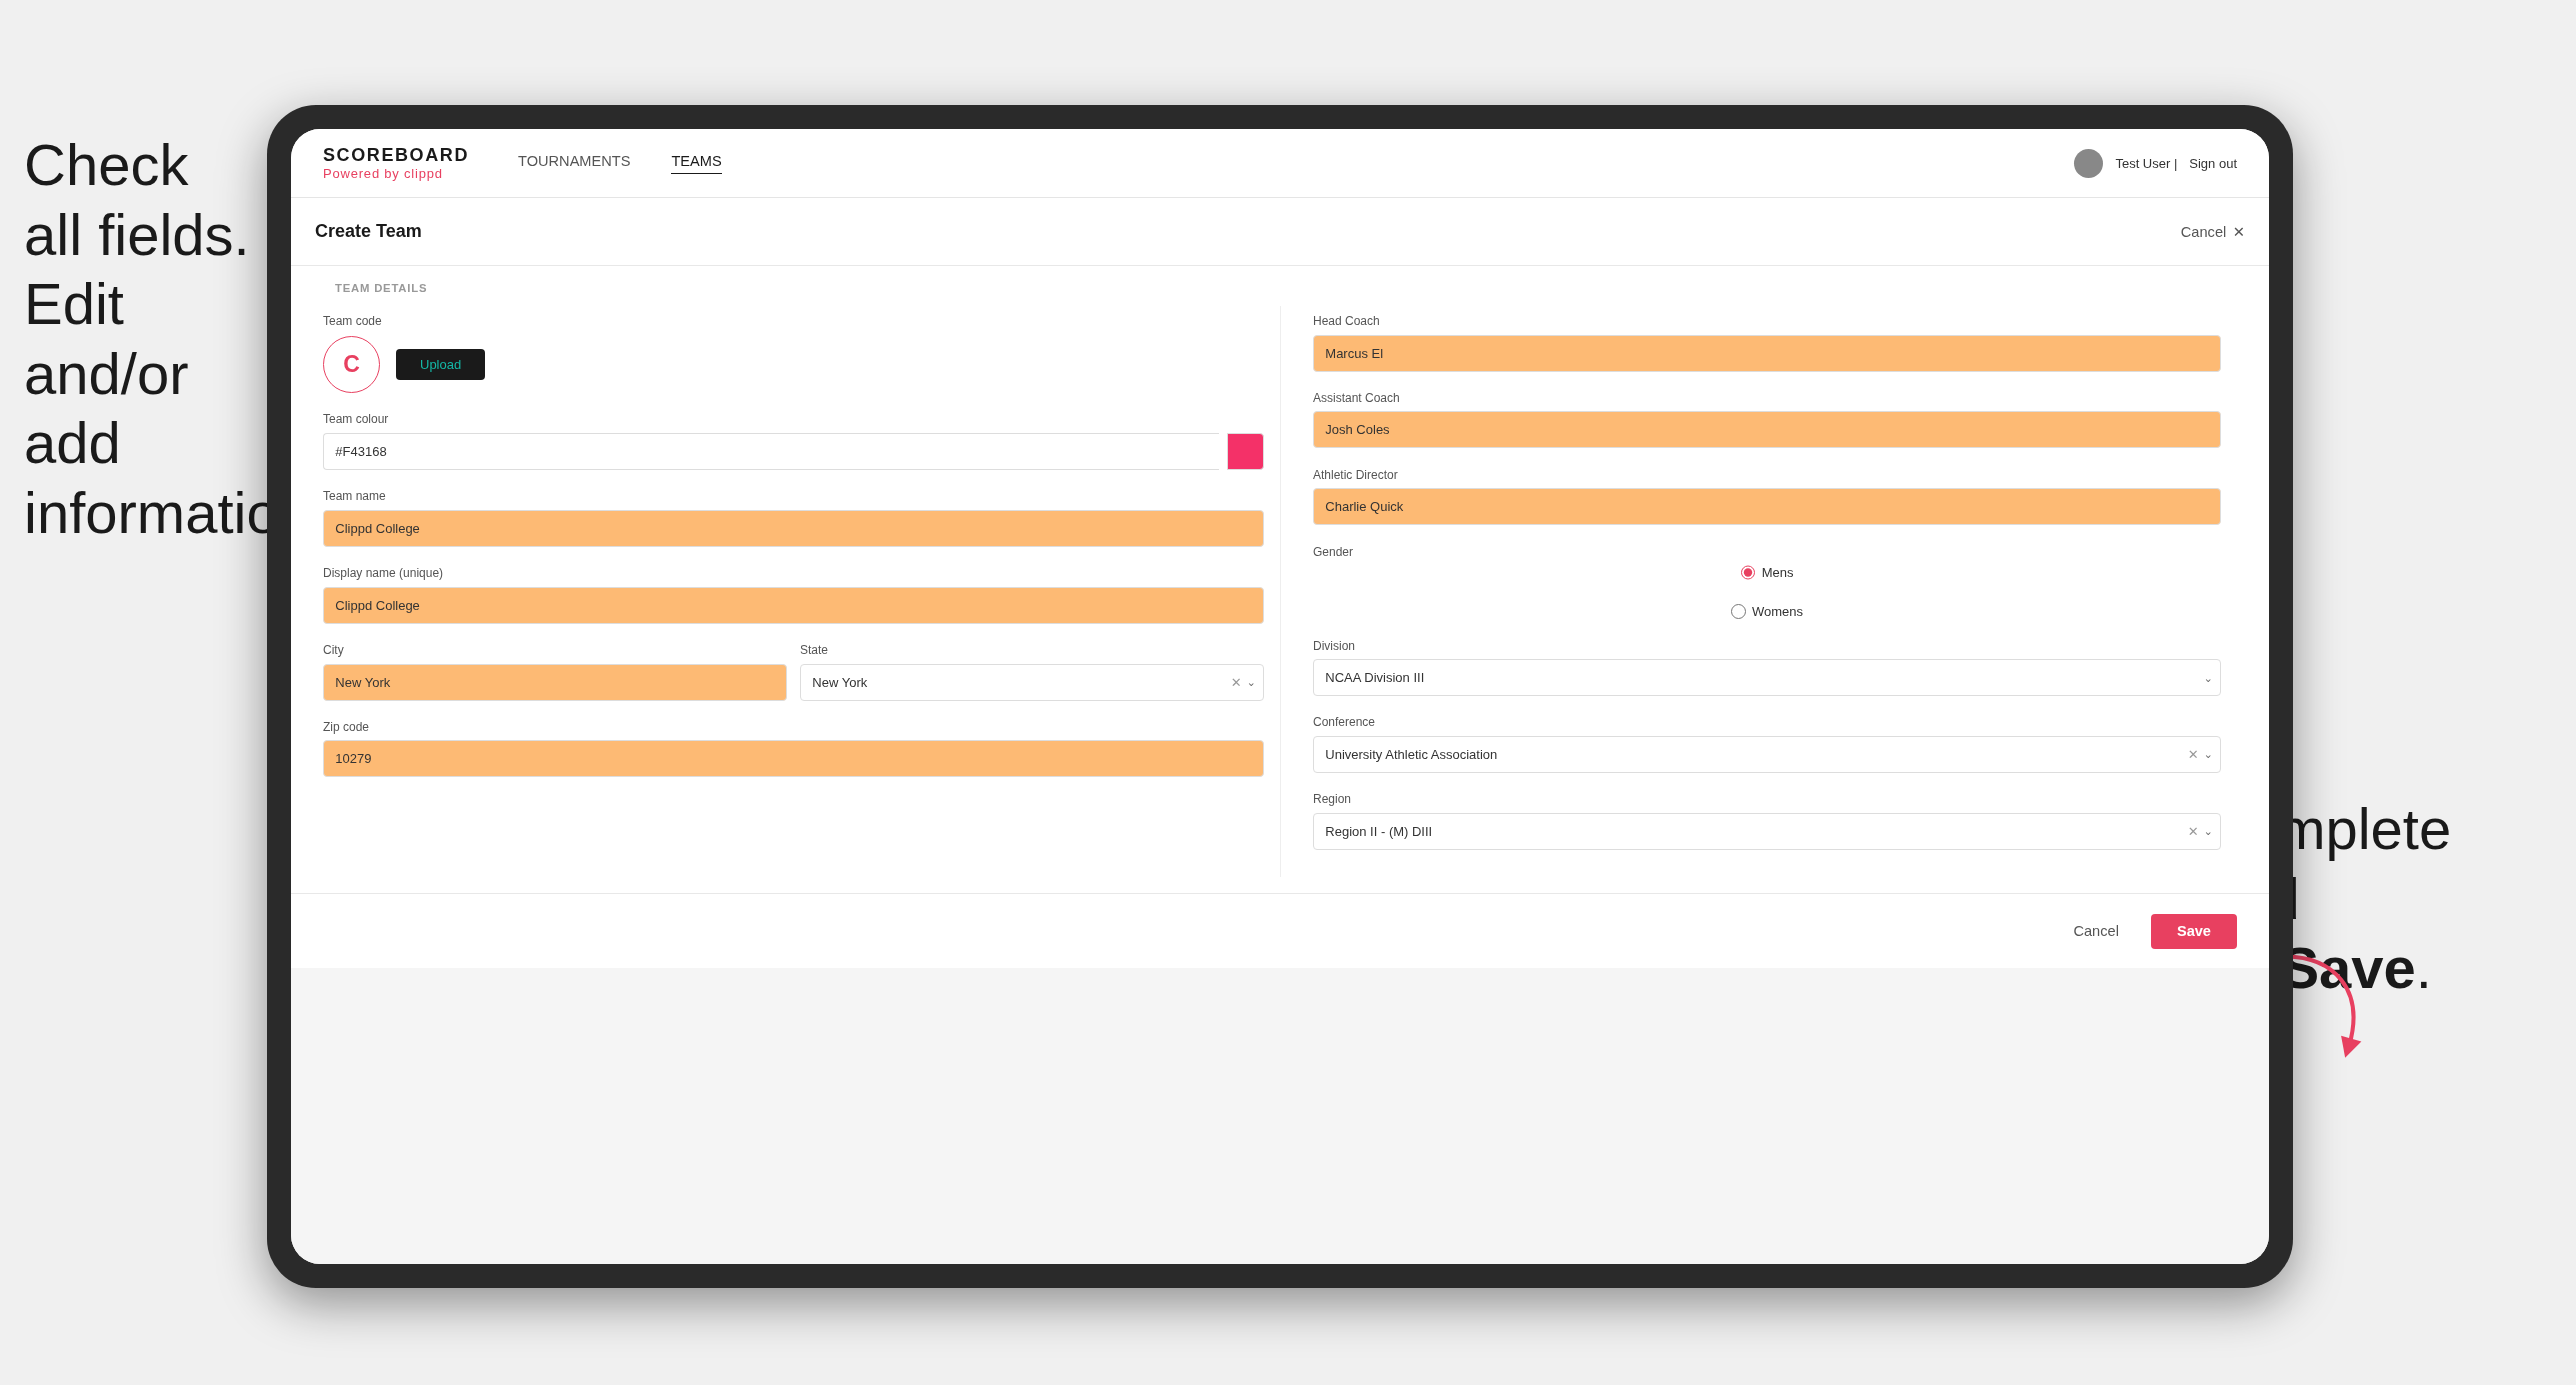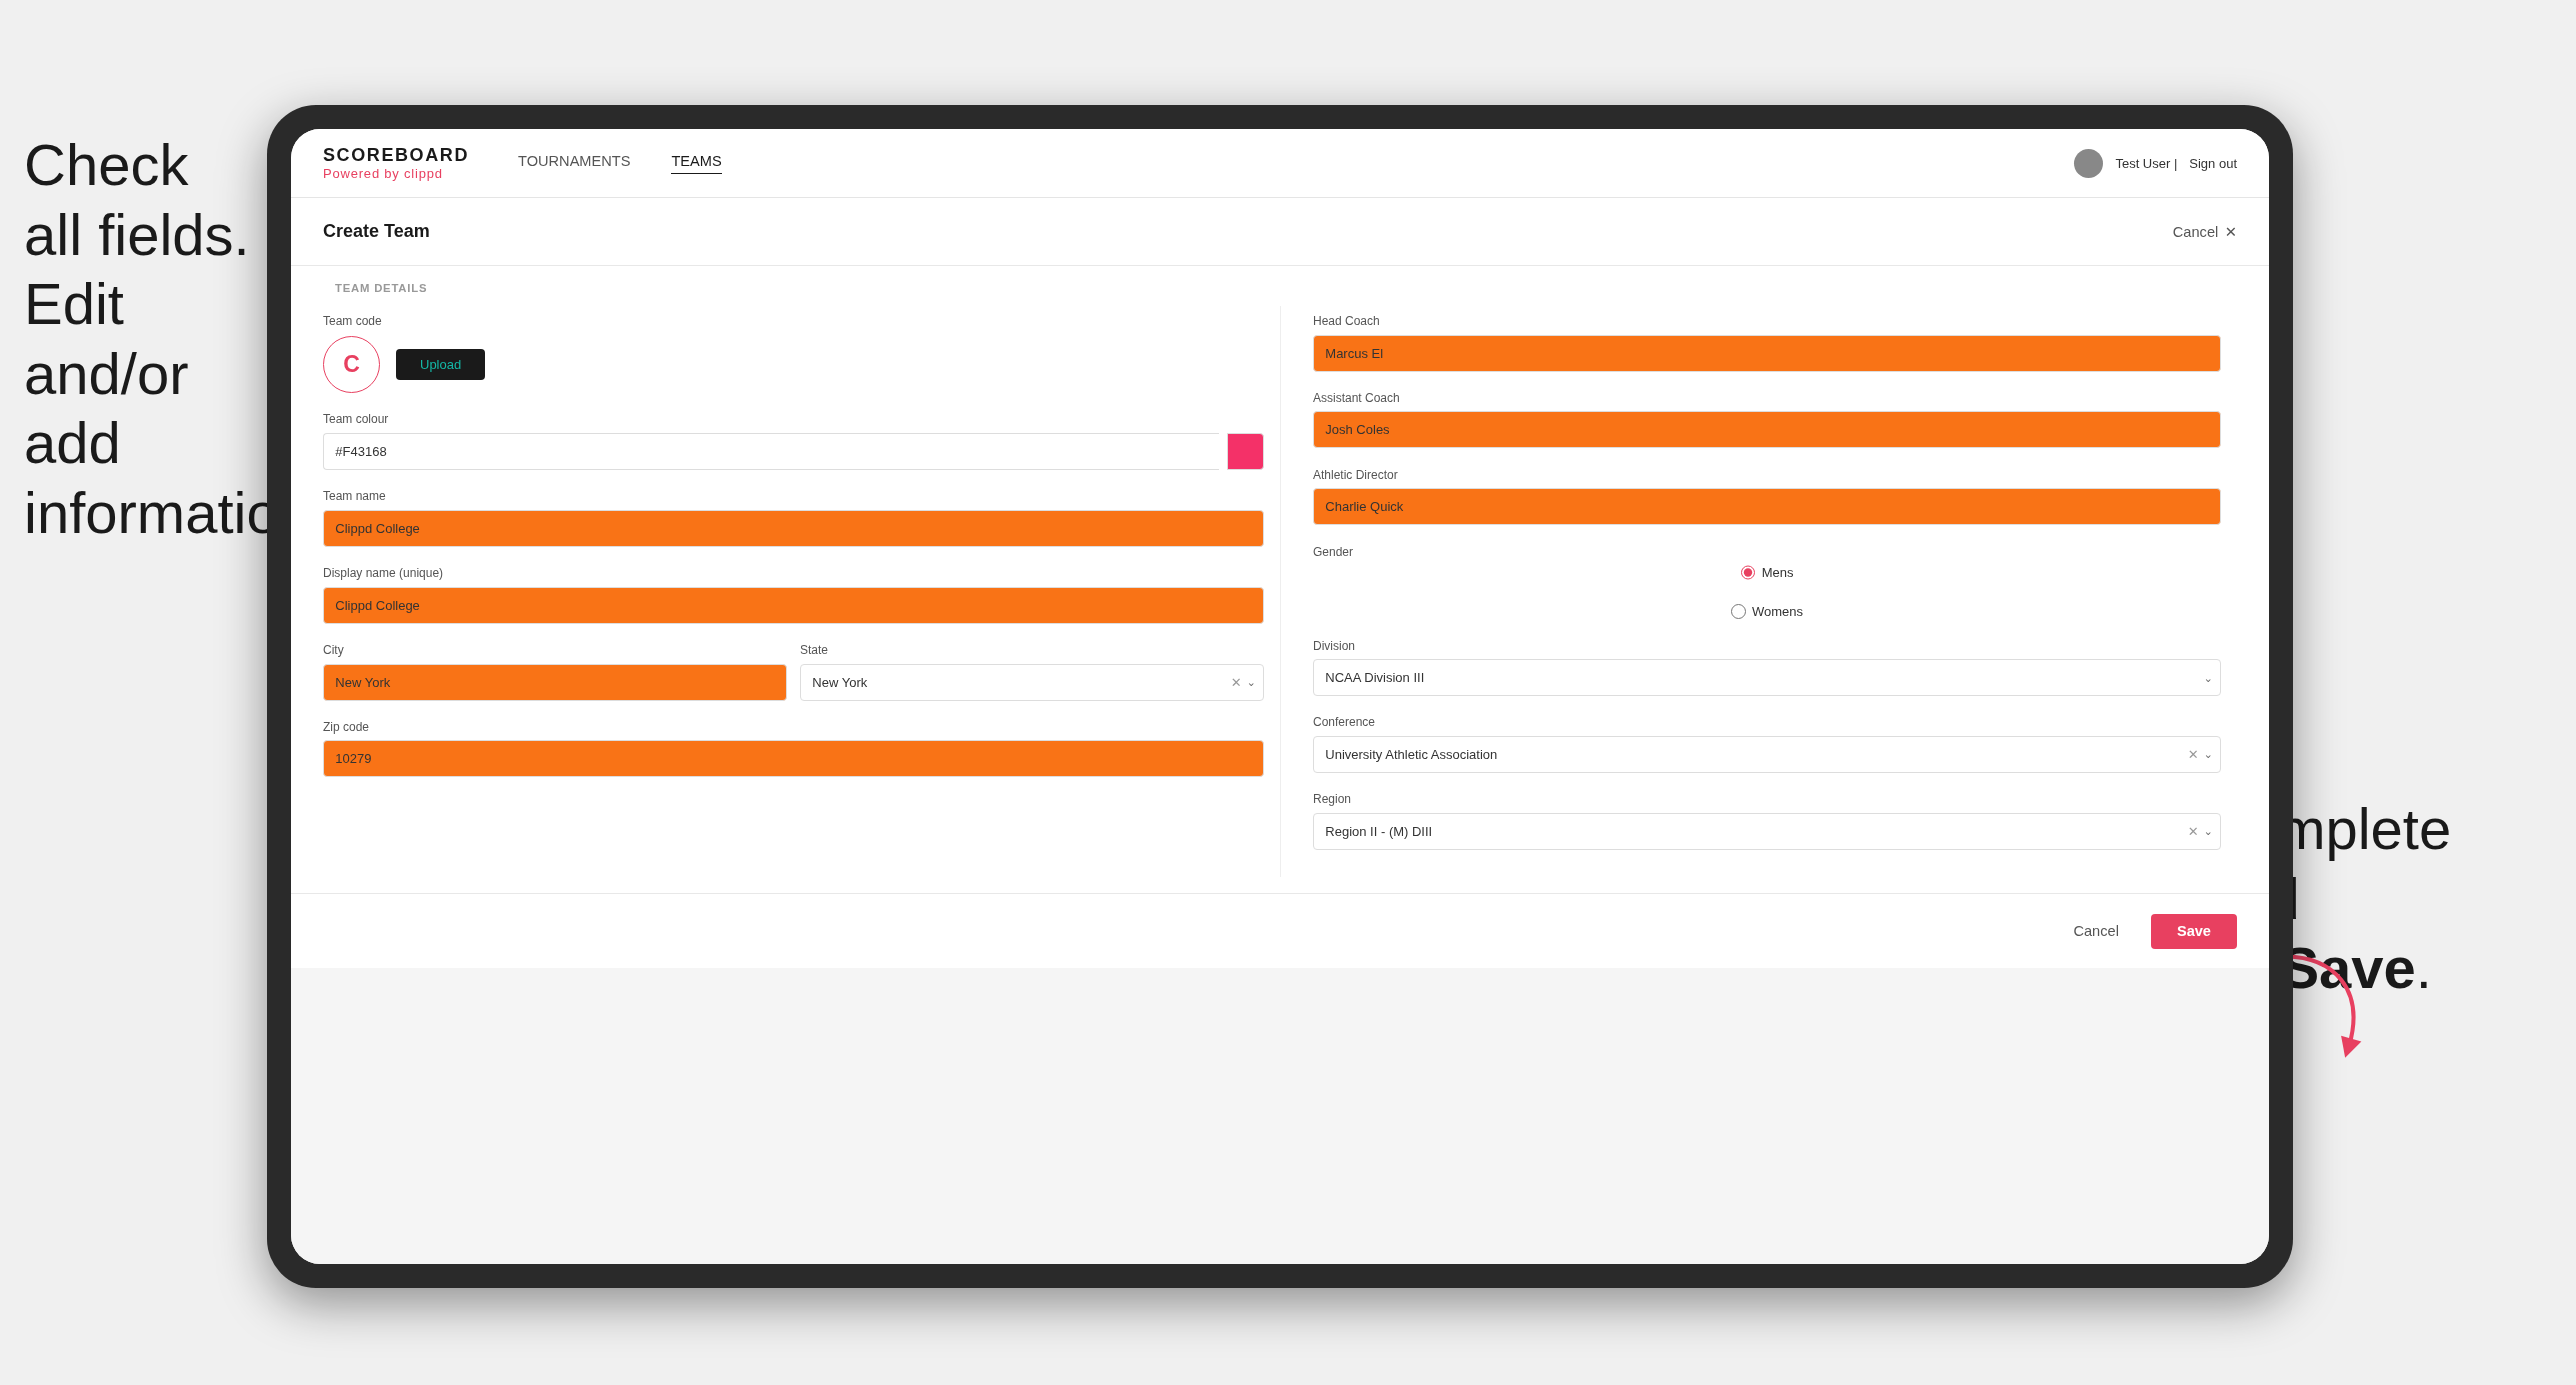--- a/index.html
+++ b/index.html
@@ -134,21 +134,21 @@
     
     .panel {
       background: #fff;
       margin: 0;
       padding: 0;
     }
     .panel-header {
       display: flex;
       justify-content: space-between;
       align-items: center;
-      padding: 23px 32px;
+      padding: 23px 24px;
       border-bottom: 0.8px solid #e8e8e8;
     }
     .panel-title {
       font-size: 18px;
       font-weight: 600;
       color: #1a1a1a;
     }
     .cancel-btn-header {
       font-size: 14.6px;
       color: #555;
@@ -192,21 +192,21 @@
       display: block;
     }
     .form-input {
       width: 100%;
       height: 37px;
       border: 0.8px solid #ddd;
       border-radius: 4px;
       padding: 0 11.3px;
       font-size: 13px;
       color: #333;
-      background: #f97316;
+      background: #fdba74;
       outline: none;
     }
 
     
     .logo-container {
       display: flex;
       align-items: center;
       gap: 16px;
       margin-top: 8px;
     }

